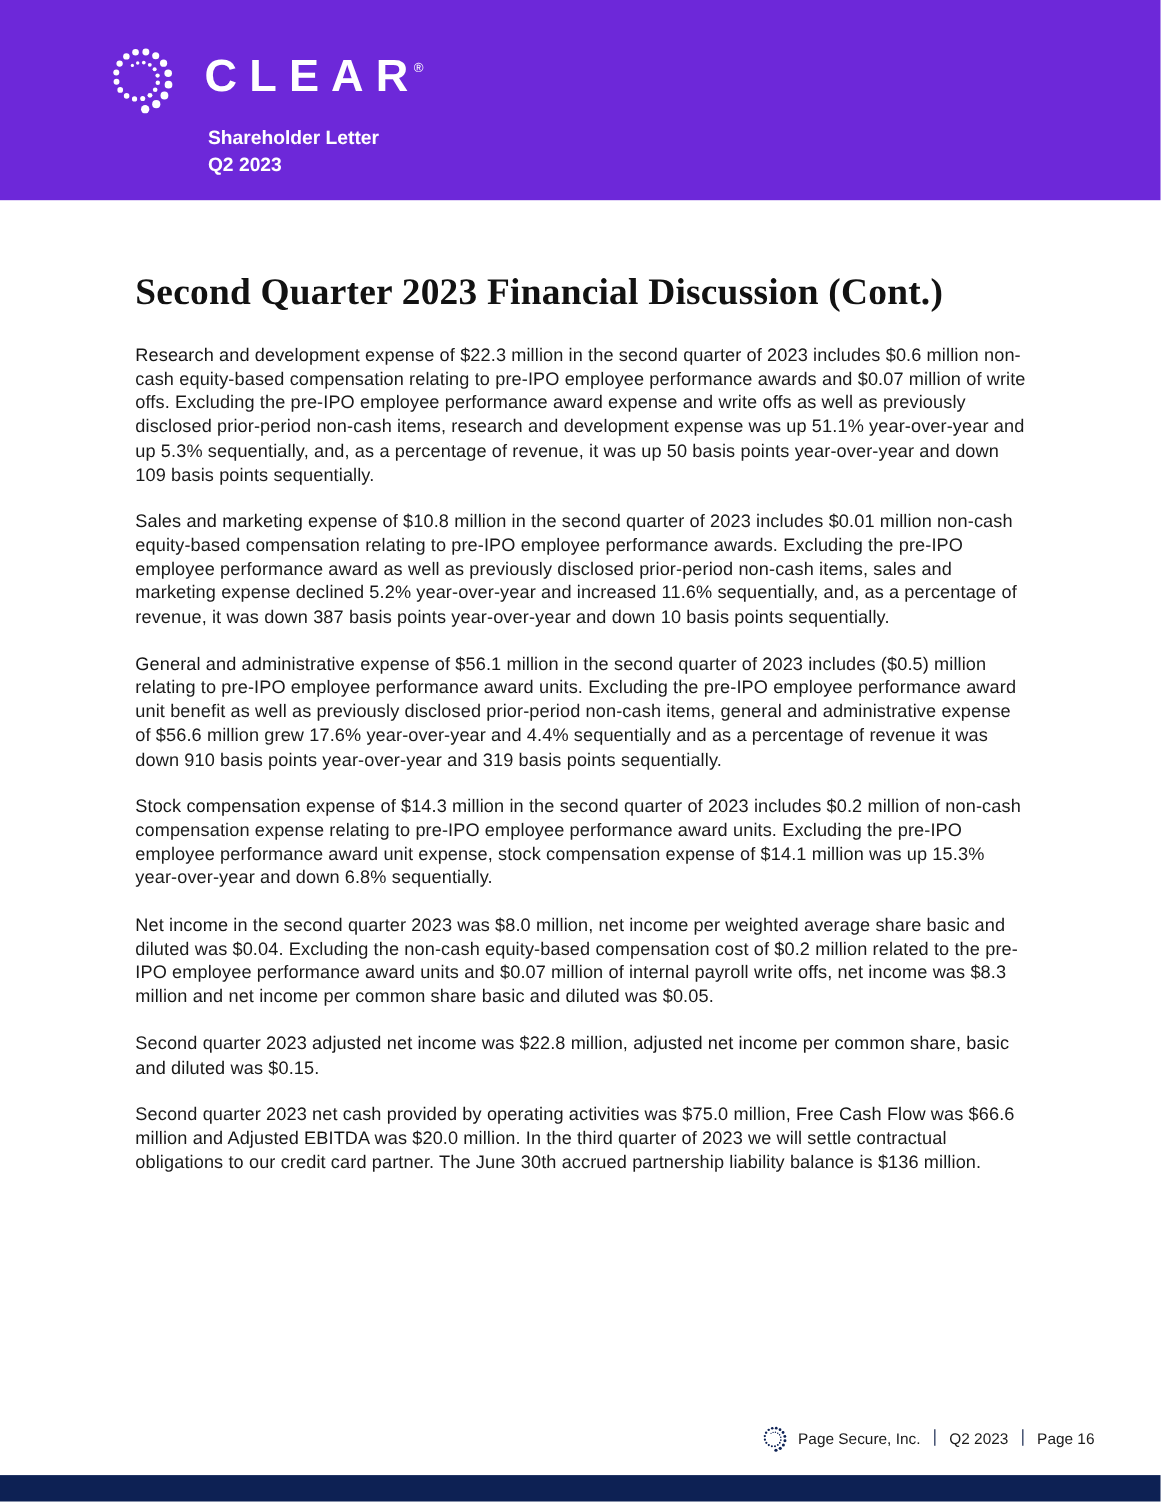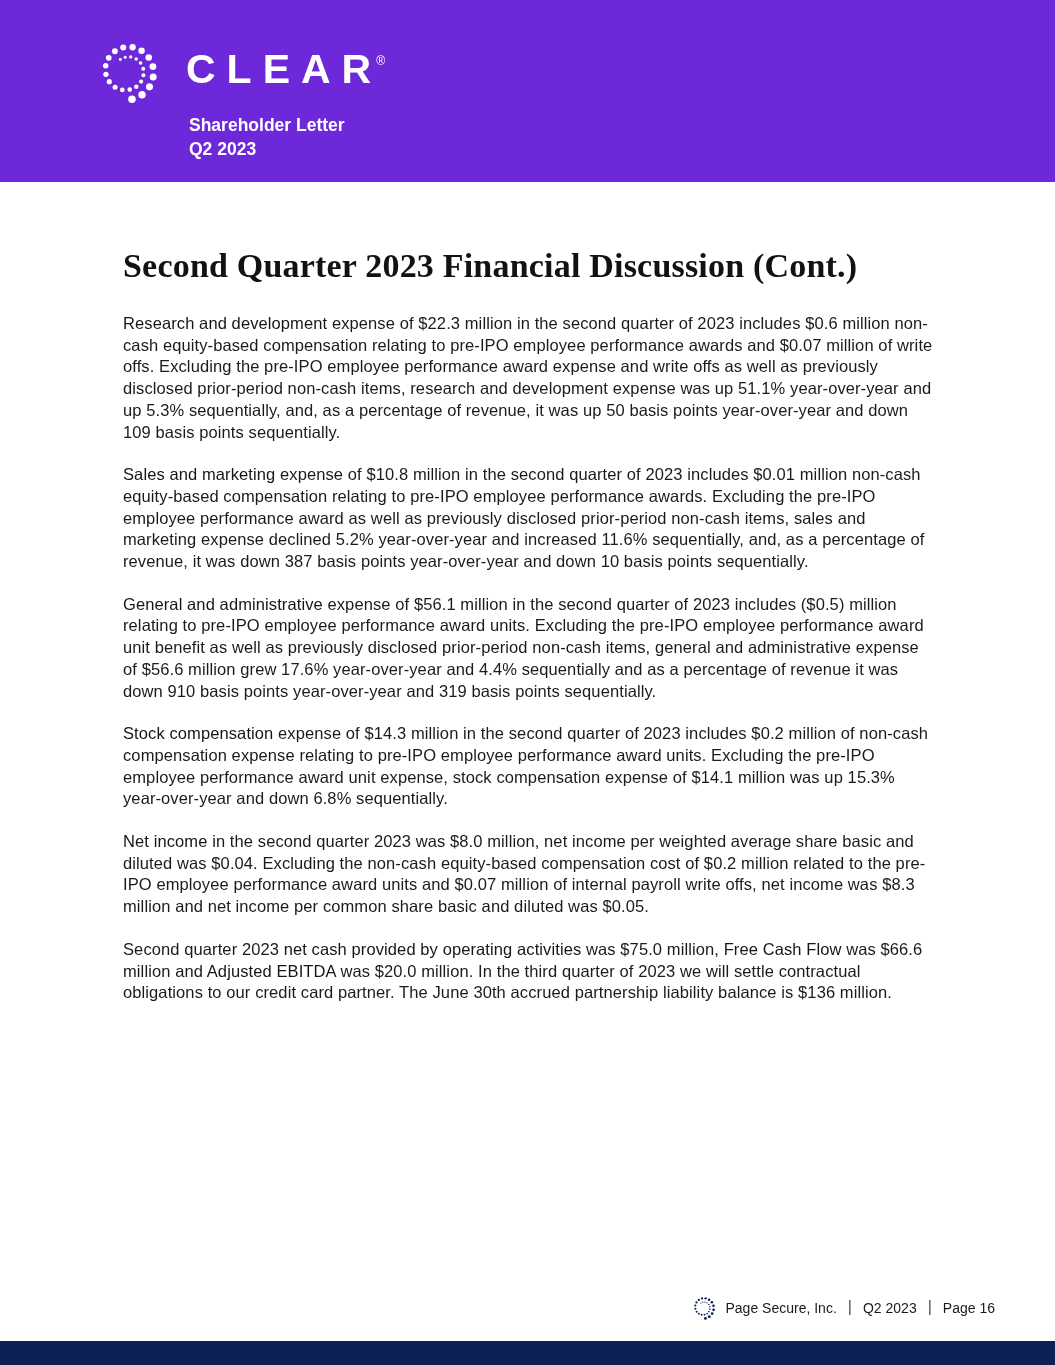--- a/index.html
+++ b/index.html
@@ -86,20 +86,21 @@
 </div>
 
 <div class="main">
   <h1 class="page-title">Second Quarter 2023 Financial Discussion (Cont.)</h1>
   <div>
       <p class="para"><strong>Research and development</strong><span> expense of $22.3 million in the second quarter of 2023 includes $0.6 million non-cash equity-based compensation relating to pre-IPO employee performance awards and $0.07 million of write offs. Excluding the pre-IPO employee performance award expense and write offs as well as previously disclosed prior-period non-cash items, research and development expense was up 51.1% year-over-year and up 5.3% sequentially, and, as a percentage of revenue, it was up 50 basis points year-over-year and down 109 basis points sequentially.</span></p>
       <p class="para"><strong>Sales and marketing</strong><span> expense of $10.8 million in the second quarter of 2023 includes $0.01 million non-cash equity-based compensation relating to pre-IPO employee performance awards. Excluding the pre-IPO employee performance award as well as previously disclosed prior-period non-cash items, sales and marketing expense declined 5.2% year-over-year and increased 11.6% sequentially, and, as a percentage of revenue, it was down 387 basis points year-over-year and down 10 basis points sequentially.</span></p>
       <p class="para"><strong>General and administrative</strong><span> expense of $56.1 million in the second quarter of 2023 includes ($0.5) million relating to pre-IPO employee performance award units. Excluding the pre-IPO employee performance award unit benefit as well as previously disclosed prior-period non-cash items, general and administrative expense of $56.6 million grew 17.6% year-over-year and 4.4% sequentially and as a percentage of revenue it was down 910 basis points year-over-year and 319 basis points sequentially.</span></p>
       <p class="para"><strong>Stock compensation</strong><span> expense of $14.3 million in the second quarter of 2023 includes $0.2 million of non-cash compensation expense relating to pre-IPO employee performance award units. Excluding the pre-IPO employee performance award unit expense, stock compensation expense of $14.1 million was up 15.3% year-over-year and down 6.8% sequentially.</span></p>
       <p class="para"><strong>Net income</strong><span> in the second quarter 2023 was $8.0 million, net income per weighted average share basic and diluted was $0.04. Excluding the non-cash equity-based compensation cost of $0.2 million related to the pre-IPO employee performance award units and $0.07 million of internal payroll write offs, net income was $8.3 million and net income per common share basic and diluted was $0.05.</span></p>
+      <p class="para"><span>Second quarter 2023 </span><strong>adjusted net income</strong><span> was $22.8 million, </span><strong>adjusted net income per common share, basic and diluted</strong><span> was $0.15.</span></p>
       <p class="para"><span>Second quarter 2023 </span><strong>net cash provided by operating activities</strong><span> was $75.0 million, </span><strong>Free Cash Flow</strong><span> was $66.6 million and </span><strong>Adjusted EBITDA</strong><span> was $20.0 million. In the third quarter of 2023 we will settle contractual obligations to our credit card partner. The June 30th accrued partnership liability balance is $136 million.</span></p>
     </div>
 </div>
 
 <div class="page-footer">
   <svg class="footer-logo" viewBox="0 0 100 100">
       <circle cx="40.5" cy="33.5" r="2.1" fill="#0d2154"></circle>
       <circle cx="47.4" cy="30.3" r="2.2" fill="#0d2154"></circle>
       <circle cx="55.3" cy="29.9" r="2.4" fill="#0d2154"></circle>
       <circle cx="63.1" cy="32.8" r="2.5" fill="#0d2154"></circle>

